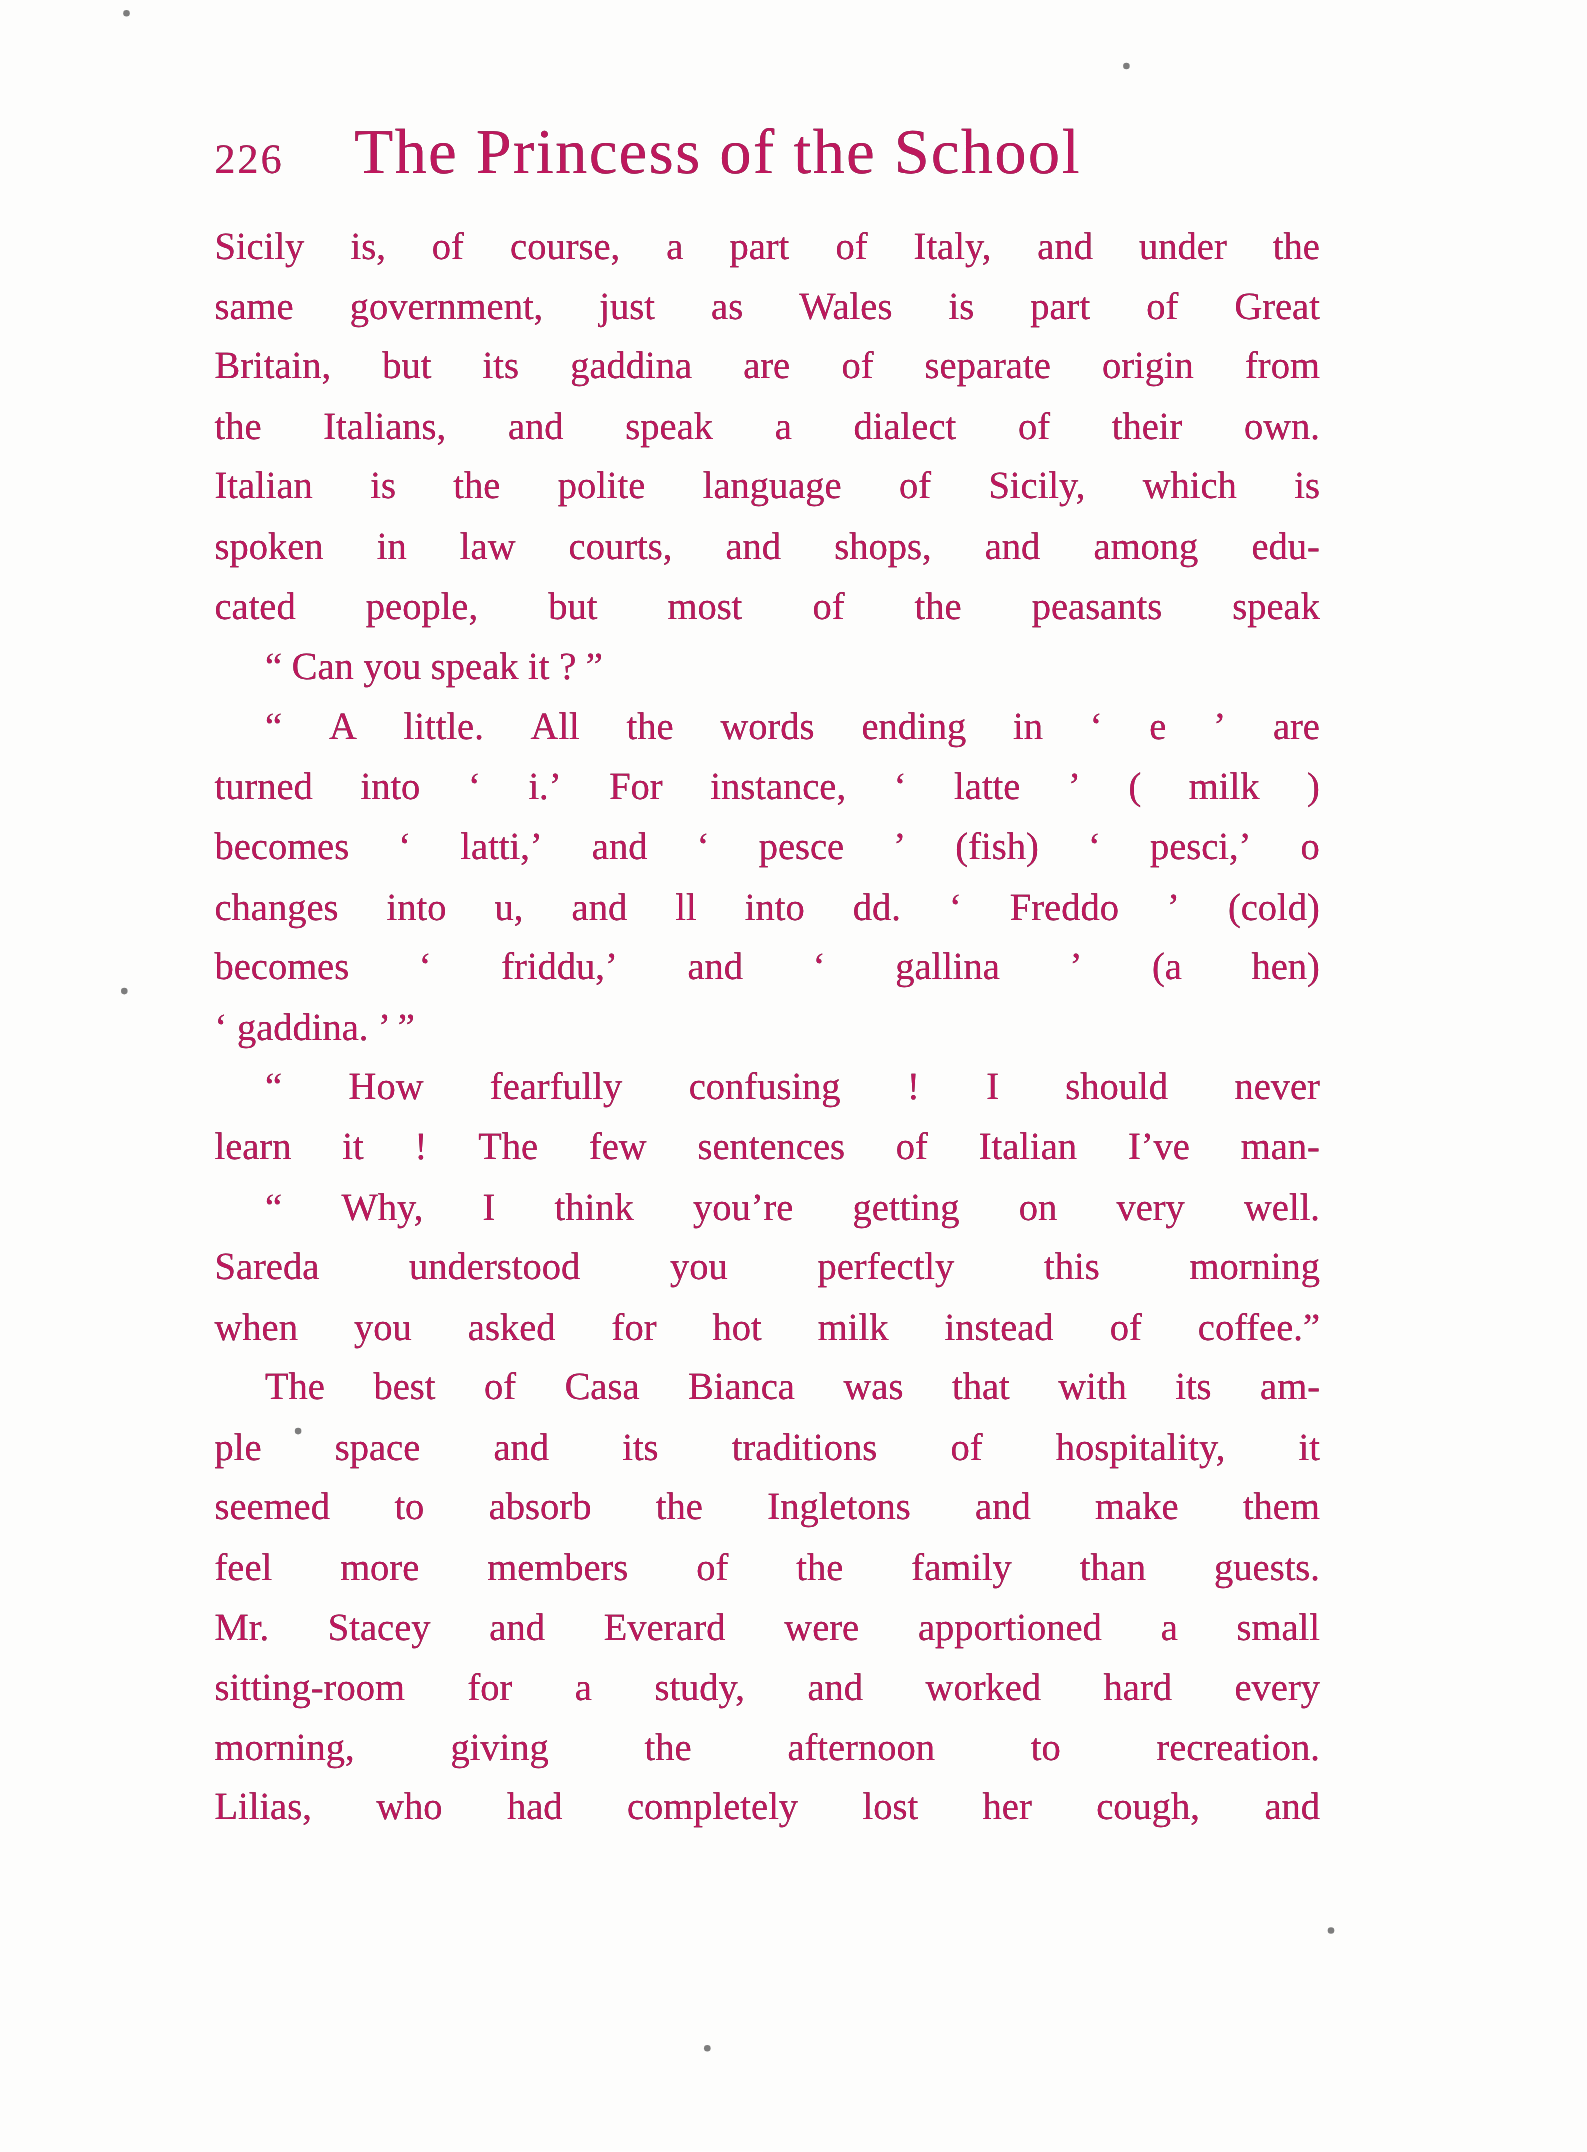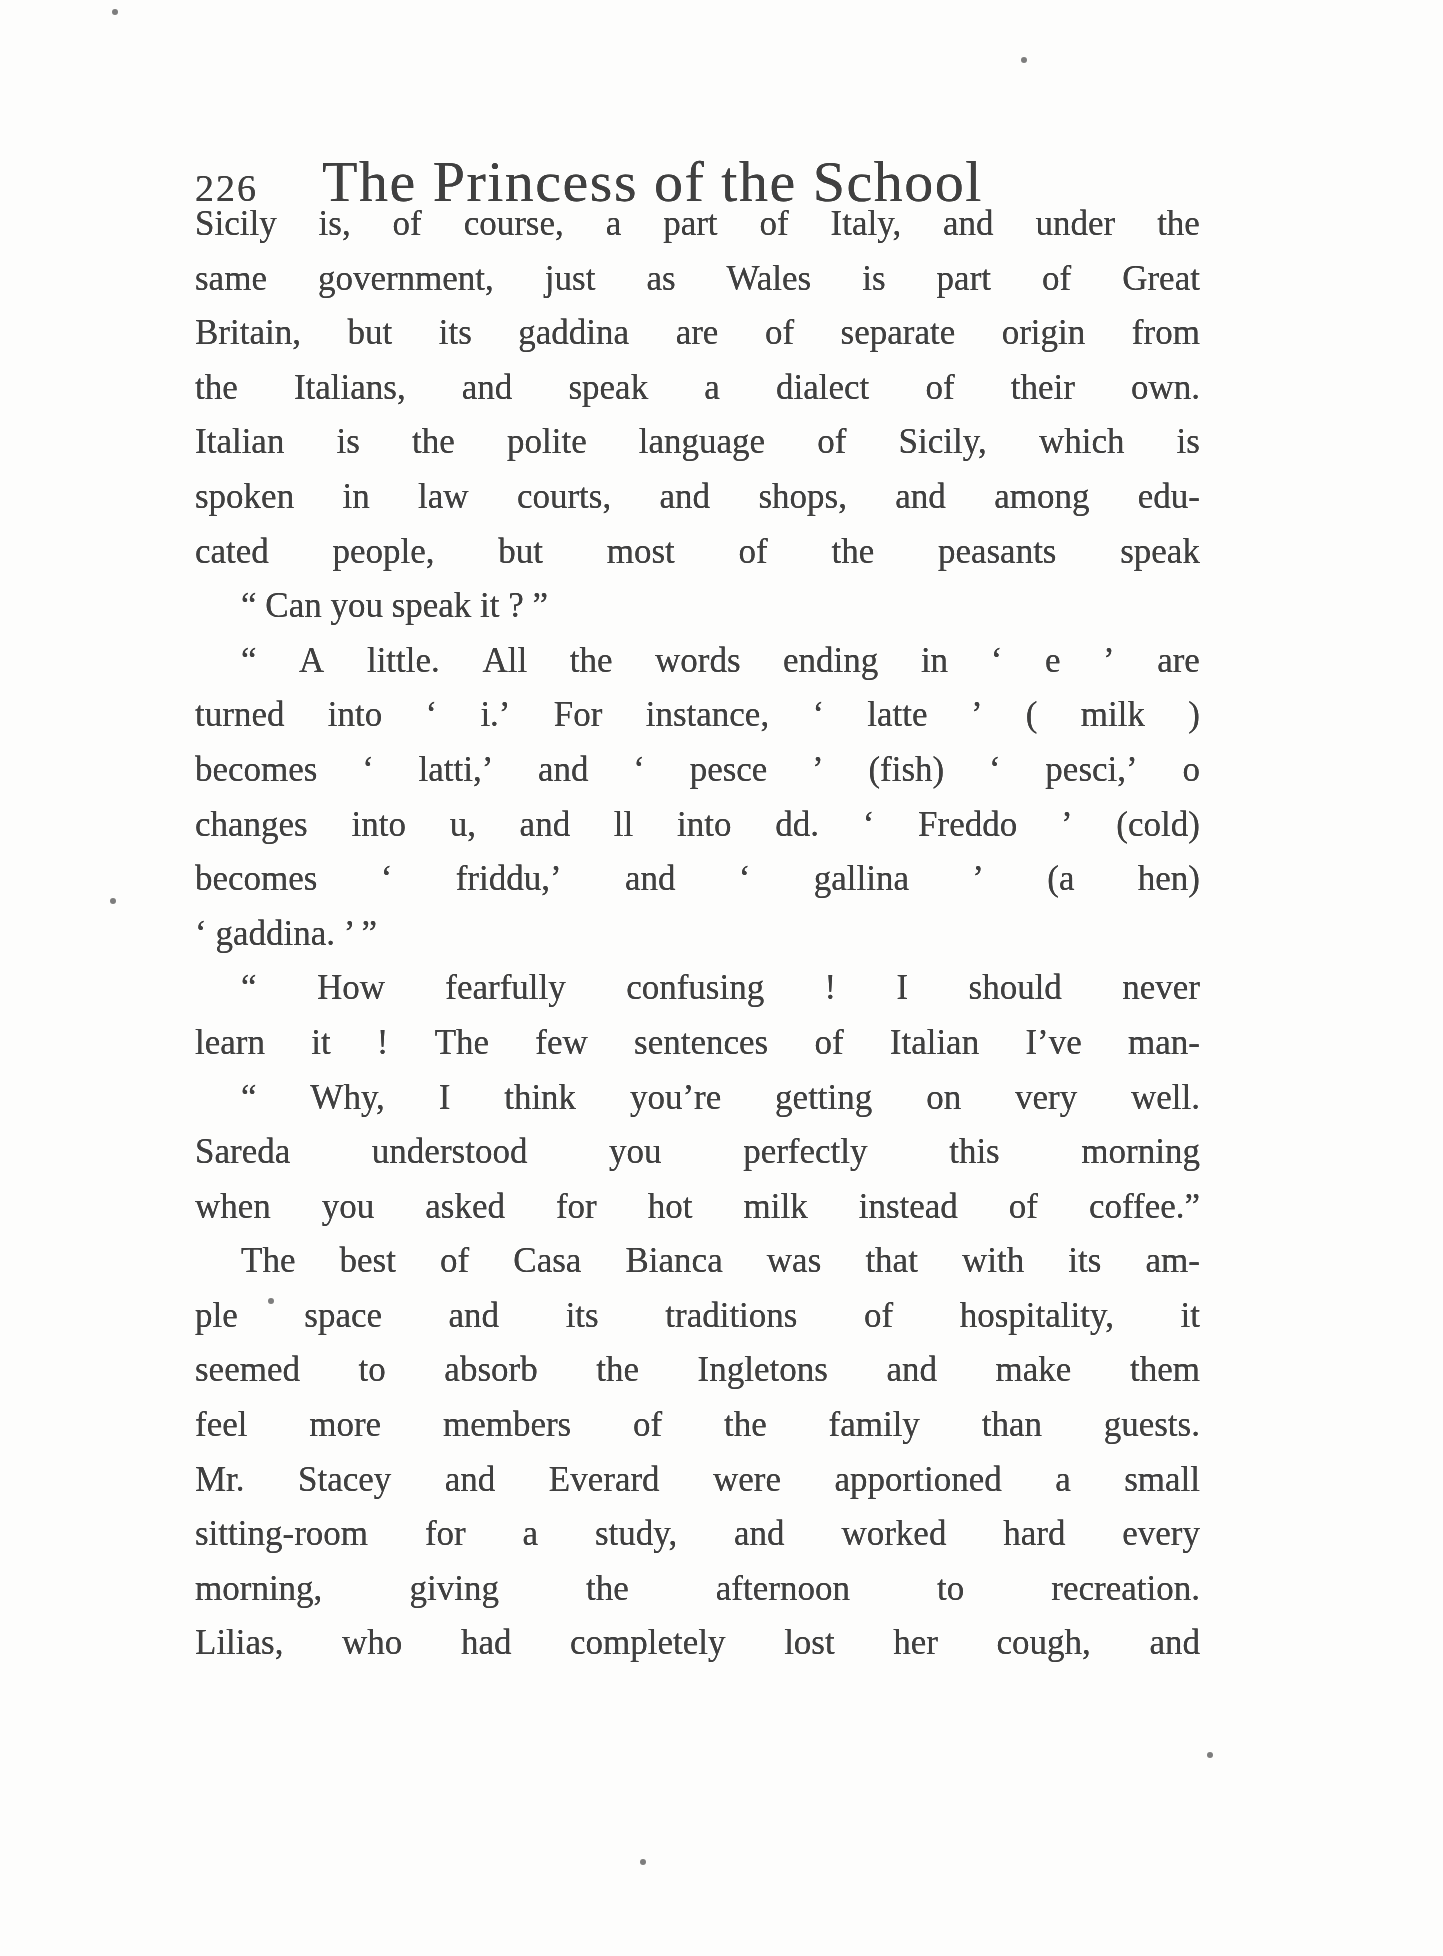--- a/index.html
+++ b/index.html
@@ -23,21 +23,20 @@
   }
   .pagenum {
     font-size: 38px;
     letter-spacing: 2px;
     margin-right: 64px;
   }
   .title {
     font-size: 58px;
     letter-spacing: 1.5px;
     white-space: nowrap;
-    margin-top: 44px;
   }
   .text-block {
     position: absolute;
     left: 195px;
     top: 197px;
     width: 1005px;
     font-size: 35px;
   }
   .line {
     height: 54.6px;
@@ -55,21 +54,21 @@
     position: absolute;
     width: 6px;
     height: 6px;
     border-radius: 50%;
     background: rgba(20,20,20,0.55);
   }
 </style>
 </head>
 <body>
 
-<div class="page" style="background: rgb(253, 253, 252); color: #404040;">
+<div class="page" style="background: rgb(253, 253, 252); color: #be185d;">
 
   <div class="header">
     <span class="pagenum">226</span>
     <span class="title">The Princess of the School</span>
   </div>
 
   <div class="text-block">
       <div class="line just">
         <span>Sicily</span>
         <span>is,</span>

